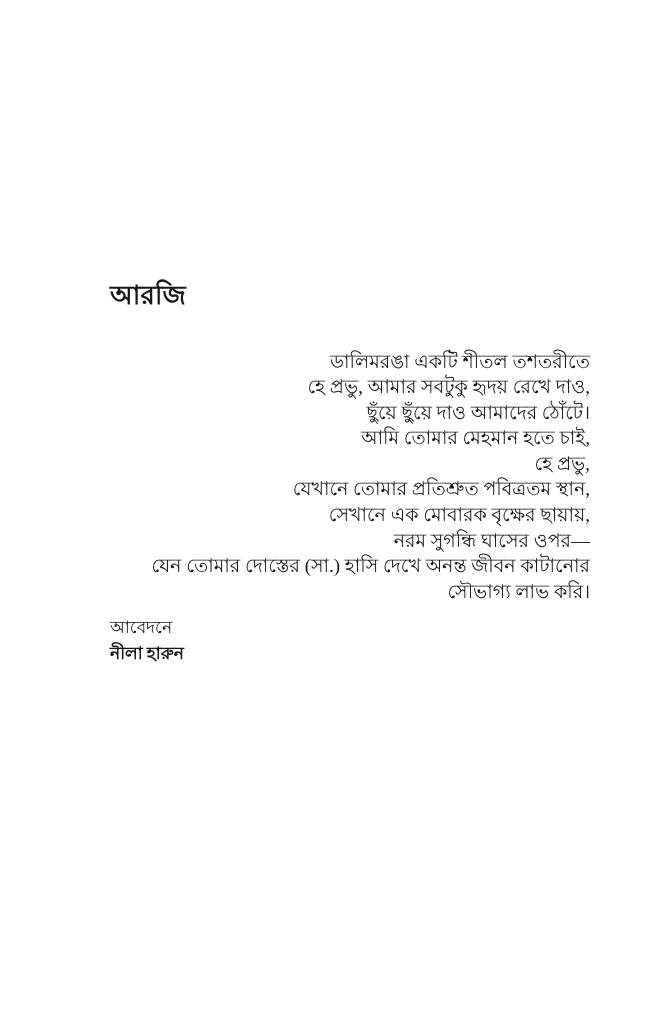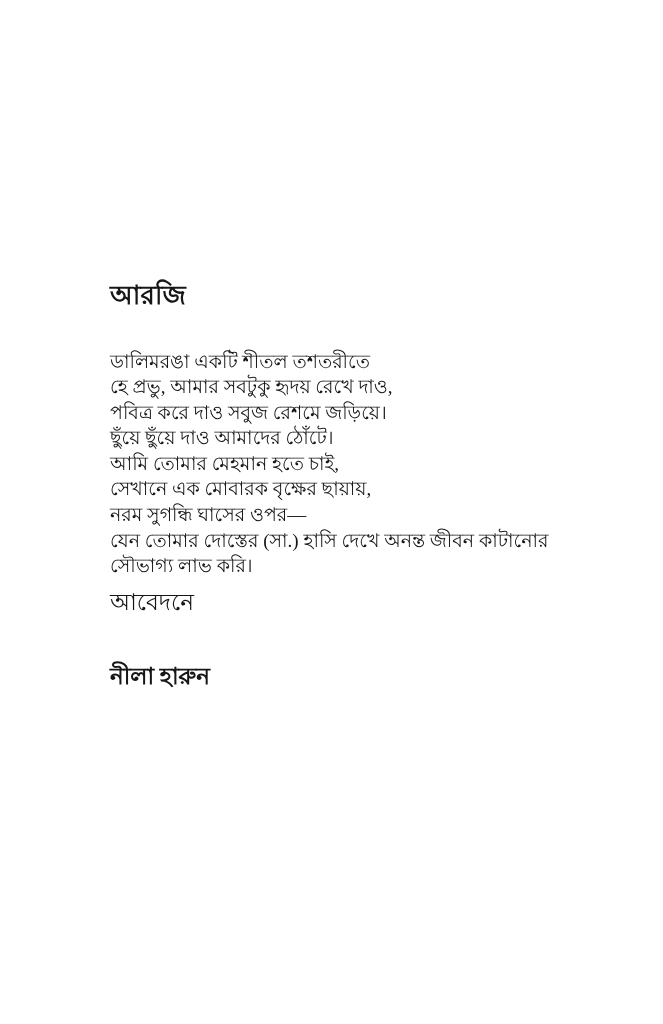--- a/index.html
+++ b/index.html
@@ -34,47 +34,48 @@
     line-height: 1.25;
   }
 
   .poem {
     font-size: 19px;
     line-height: 25.6px;
   }
 
   .poem-line {
     white-space: nowrap;
+    text-align: right;
   }
 
   .signature {
     margin-top: 11px;
-    font-size: 23px;
+    font-size: 17px;
     line-height: 26px;
   }
 
   .signature-name {
     font-weight: 700;
-    margin-top: 48px;
   }
 </style>
 </head>
 <body>
 
 <div class="page">
   <div class="content">
 
     <h1 class="title">আরজি</h1>
 
     <div class="poem">
       <div class="poem-line">ডালিমরঙা একটি শীতল তশতরীতে</div>
       <div class="poem-line">হে প্রভু, আমার সবটুকু হৃদয় রেখে দাও,</div>
-      <div class="poem-line">পবিত্র করে দাও সবুজ রেশমে জড়িয়ে।</div>
       <div class="poem-line">ছুঁয়ে ছুঁয়ে দাও আমাদের ঠোঁটে।</div>
       <div class="poem-line">আমি তোমার মেহমান হতে চাই,</div>
+      <div class="poem-line">হে প্রভু,</div>
+      <div class="poem-line">যেখানে তোমার প্রতিশ্রুত পবিত্রতম স্থান,</div>
       <div class="poem-line">সেখানে এক মোবারক বৃক্ষের ছায়ায়,</div>
       <div class="poem-line">নরম সুগন্ধি ঘাসের ওপর—</div>
       <div class="poem-line">যেন তোমার দোস্তের (সা.) হাসি দেখে অনন্ত জীবন কাটানোর</div>
       <div class="poem-line">সৌভাগ্য লাভ করি।</div>
     </div>
 
     <div class="signature">
       <div class="signature-label">আবেদনে</div>
       <div class="signature-name">নীলা হারুন</div>
     </div>

